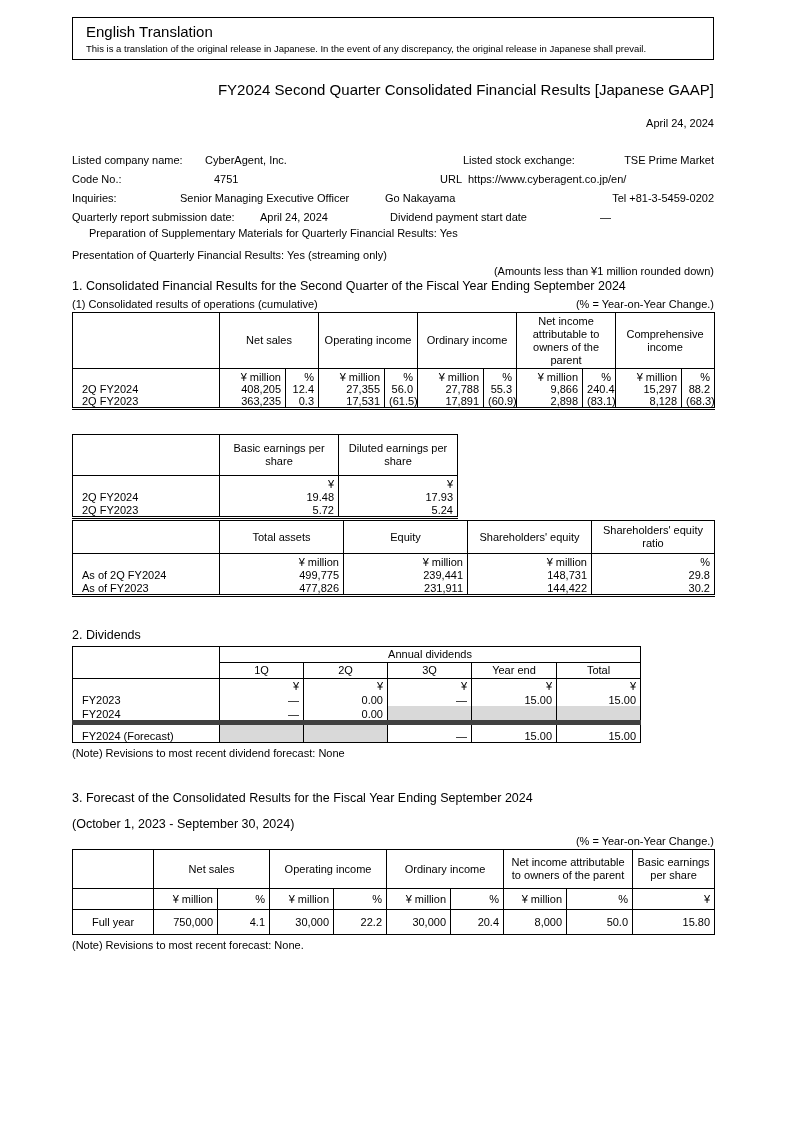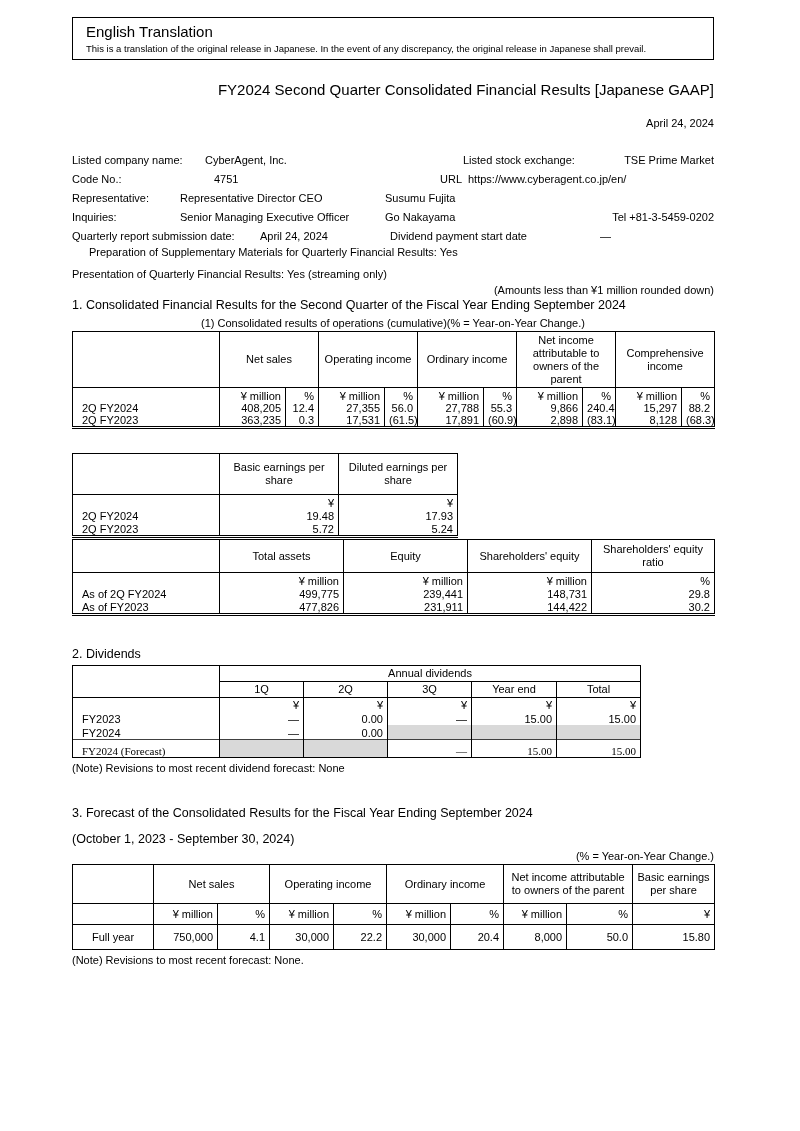--- a/index.html
+++ b/index.html
@@ -29,21 +29,21 @@
   .r2-b { left:142px; } .r2-c { left:368px; } .r2-d { left:396px; }
   .r3-b { left:108px; } .r3-c { left:313px; }
   .r5-b { left:188px; } .r5-c { left:318px; } .r5-d { left:528px; }
 
   .line { line-height:14px; }
   .prep { margin-top:2px;padding-left:17px; }
   .pres { margin-top:8px; }
   .rounding { margin-top:2px; text-align:right; }
 
   .h1 { font-size:12.5px; line-height:16px; }
-  .subrow { margin-top:4px; display:flex; justify-content:center; line-height:13px; }
+  .subrow { margin-top:4px; display:flex; justify-content:space-between; line-height:13px; }
 
   
   table { border-collapse:collapse; table-layout:fixed; font-size:11px; border:1px solid #000; }
   th { font-weight:normal; text-align:center; vertical-align:middle; border:1px solid #000; padding:0 3px; line-height:13px; }
   td { padding:0 4px; vertical-align:bottom; line-height:12px; overflow:hidden; white-space:nowrap; }
   td.vline { border-left:1px solid #000; border-right:1px solid #000; }
   td.num { text-align:right; }
   td.lbl { text-align:left; padding-left:9px; }
 
   .t1 { margin-top:1px; width:642px; border-bottom:3px double #000; }
@@ -63,21 +63,21 @@
   .t3 tr.unit td { height:14px; }
   .t3 tr.data td { height:13px; }
 
   .h2 { margin-top:30px; font-size:12.5px; line-height:16px; }
 
   .t4 { margin-top:3px; width:568px; }
   .t4 tr.hdr1 th { height:15px; }
   .t4 tr.hdr2 th { height:15px;margin-top:7px; }
   .t4 tr.unit td { height:13px; }
   .t4 tr.data td { height:14px; }
-  .t4 tr.fcst td { height:17px; border-top:1px solid #404040;font-family:Liberation Serif, serif; }
+  .t4 tr.fcst td { height:17px; border-top:5px solid #404040; }
   td.g { background:#d9d9d9; }
 
   .note { margin-top:3px; line-height:14px; }
 
   .h3 { margin-top:30px; font-size:12.5px; line-height:16px; }
   .h3sub { margin-top:10px; font-size:12.5px; line-height:16px; }
   .yoy3 { margin-top:3px; text-align:right; line-height:13px; }
 
   .t5 { margin-top:1px; width:642px; }
   .t5 tr.hdr th { height:38px; }
@@ -108,25 +108,20 @@
         <span class="r1-c">Listed stock exchange:</span>
         <span class="r-right">TSE Prime Market</span>
       </div>
       <div class="info-row">
         <span class="ir-a">Code No.:</span>
         <span class="r2-b">4751</span>
         <span class="r2-c">URL</span>
         <span class="r2-d">https://www.cyberagent.co.jp/en/</span>
       </div>
       <div class="info-row">
-        <span class="ir-a">Representative:</span>
-        <span class="r3-b">Representative Director CEO</span>
-        <span class="r3-c">Susumu Fujita</span>
-      </div>
-      <div class="info-row">
         <span class="ir-a">Inquiries:</span>
         <span class="r3-b">Senior Managing Executive Officer</span>
         <span class="r3-c">Go Nakayama</span>
         <span class="r-right">Tel +81-3-5459-0202</span>
       </div>
       <div class="info-row short">
         <span class="ir-a">Quarterly report submission date:</span>
         <span class="r5-b">April 24, 2024</span>
         <span class="r5-c">Dividend payment start date</span>
         <span class="r5-d">—</span>

